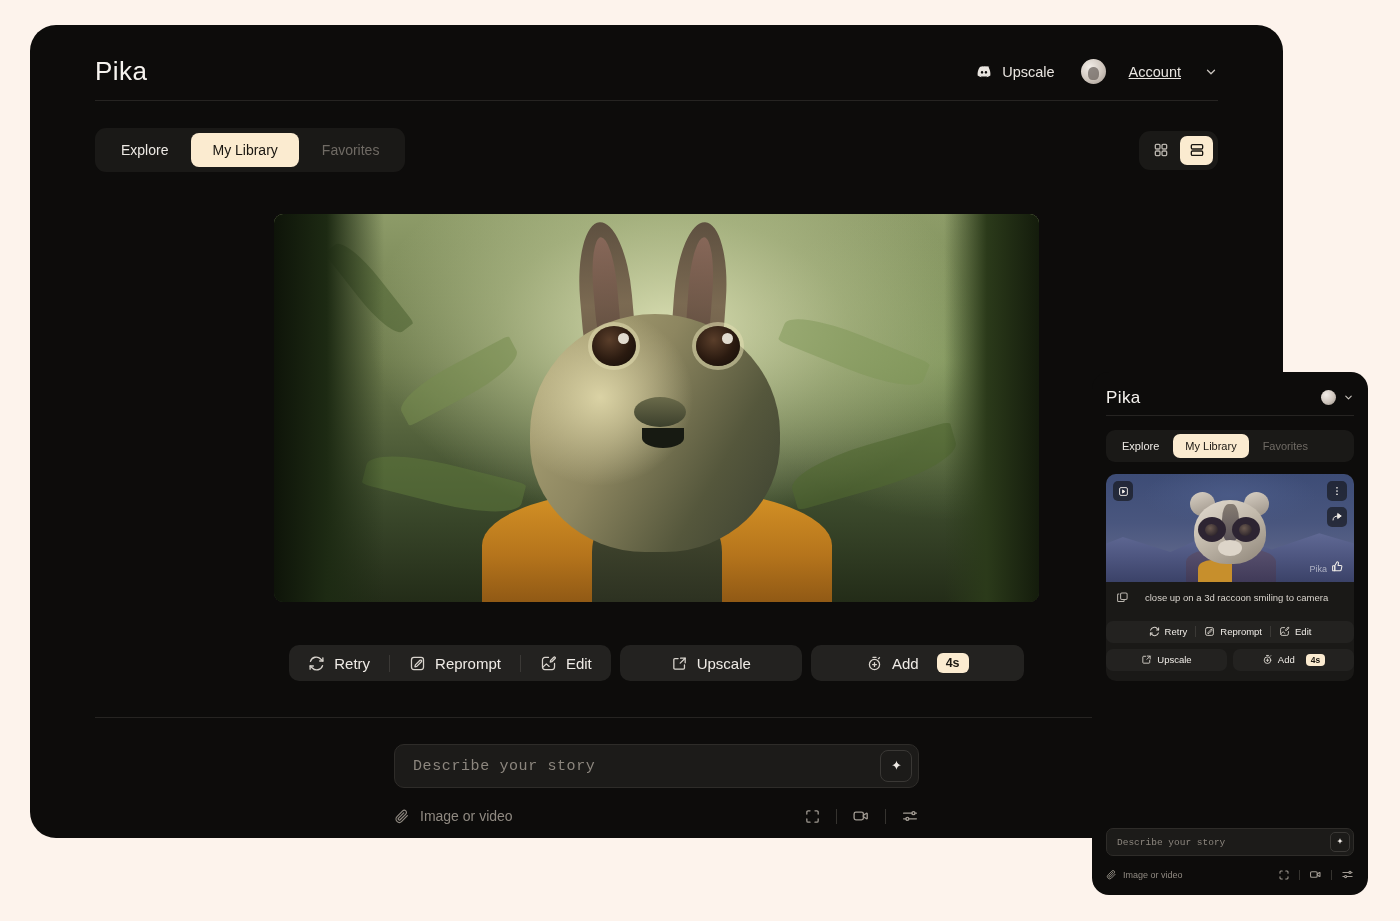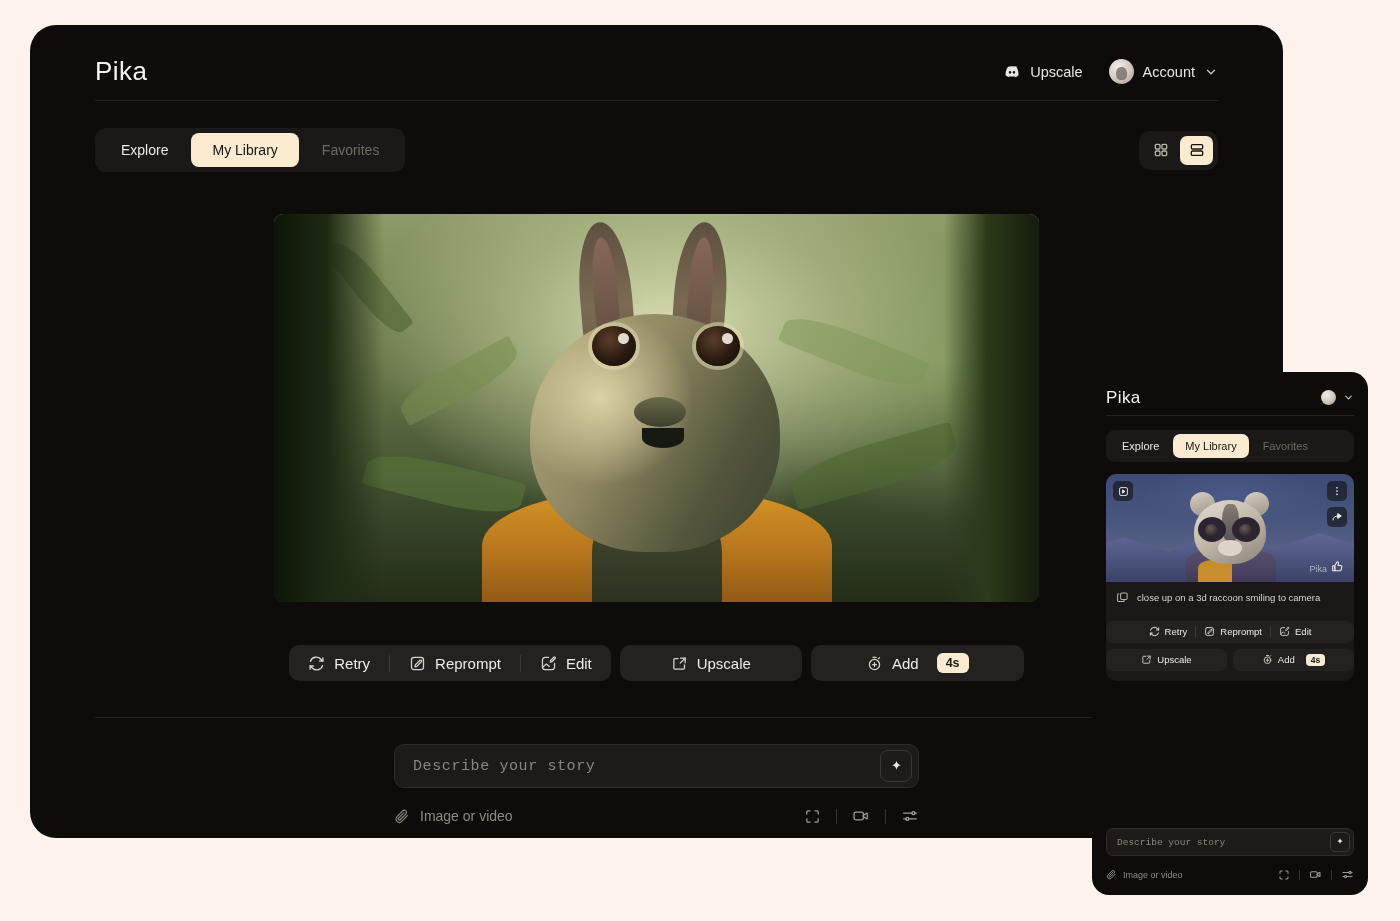--- a/index.html
+++ b/index.html
@@ -41,22 +41,22 @@
     letter-spacing: 0.5px;
     color: #F6F3EF;
     font-weight: 400;
   }
   .topbar-right { display: flex; align-items: center; gap: 26px; }
   .discord-link {
     display: flex; align-items: center; gap: 9px;
     color: #E9E5E0; font-size: 14.5px;
   }
   .account-link {
-    display: flex; align-items: center; gap: 9px;
-    color: #E9E5E0; font-size: 14.5px;
+    display: flex; align-items: center; gap: 23px;
+    color: #E9E5E0; font-size: 14.5px; text-decoration: underline;
   }
   .avatar {
     width: 25px; height: 25px; border-radius: 50%;
     background: radial-gradient(circle at 35% 32%, #f2ede8 0%, #cfc6bd 55%, #9d948c 100%);
     position: relative; overflow: hidden; flex: none;
   }
   .avatar::after {
     content: ""; position: absolute; left: 28%; top: 30%;
     width: 44%; height: 52%; border-radius: 45% 45% 40% 40%;
     background: #6e6560; opacity: .75;
@@ -337,21 +337,21 @@
   .chip-play { left: 7px; top: 7px; }
   .chip-menu { right: 7px; top: 7px; }
   .chip-share { right: 7px; top: 33px; }
   .chip-like { right: 7px; bottom: 6px; background: none; }
   .m-watermark {
     position: absolute; right: 27px; bottom: 8px;
     color: rgba(255,255,255,.55); font-size: 9px;
   }
 
   .m-caption {
-    display: flex; gap: 8px; padding: 9px 10px 10px 10px;
+    display: flex; gap: 16px; padding: 9px 10px 10px 10px;
     color: #D9D4CD; font-size: 9.5px; line-height: 1.45;
   }
   .m-actions { padding: 0 0 10px 0; }
   .m-actrow { display: flex; gap: 6px; margin-top: 6px; }
   .m-group {
     background: #232220; border-radius: 7px; height: 22px;
     display: flex; align-items: center; justify-content: center; flex: 1;
   }
   .m-item {
     display: flex; align-items: center; gap: 5px;

